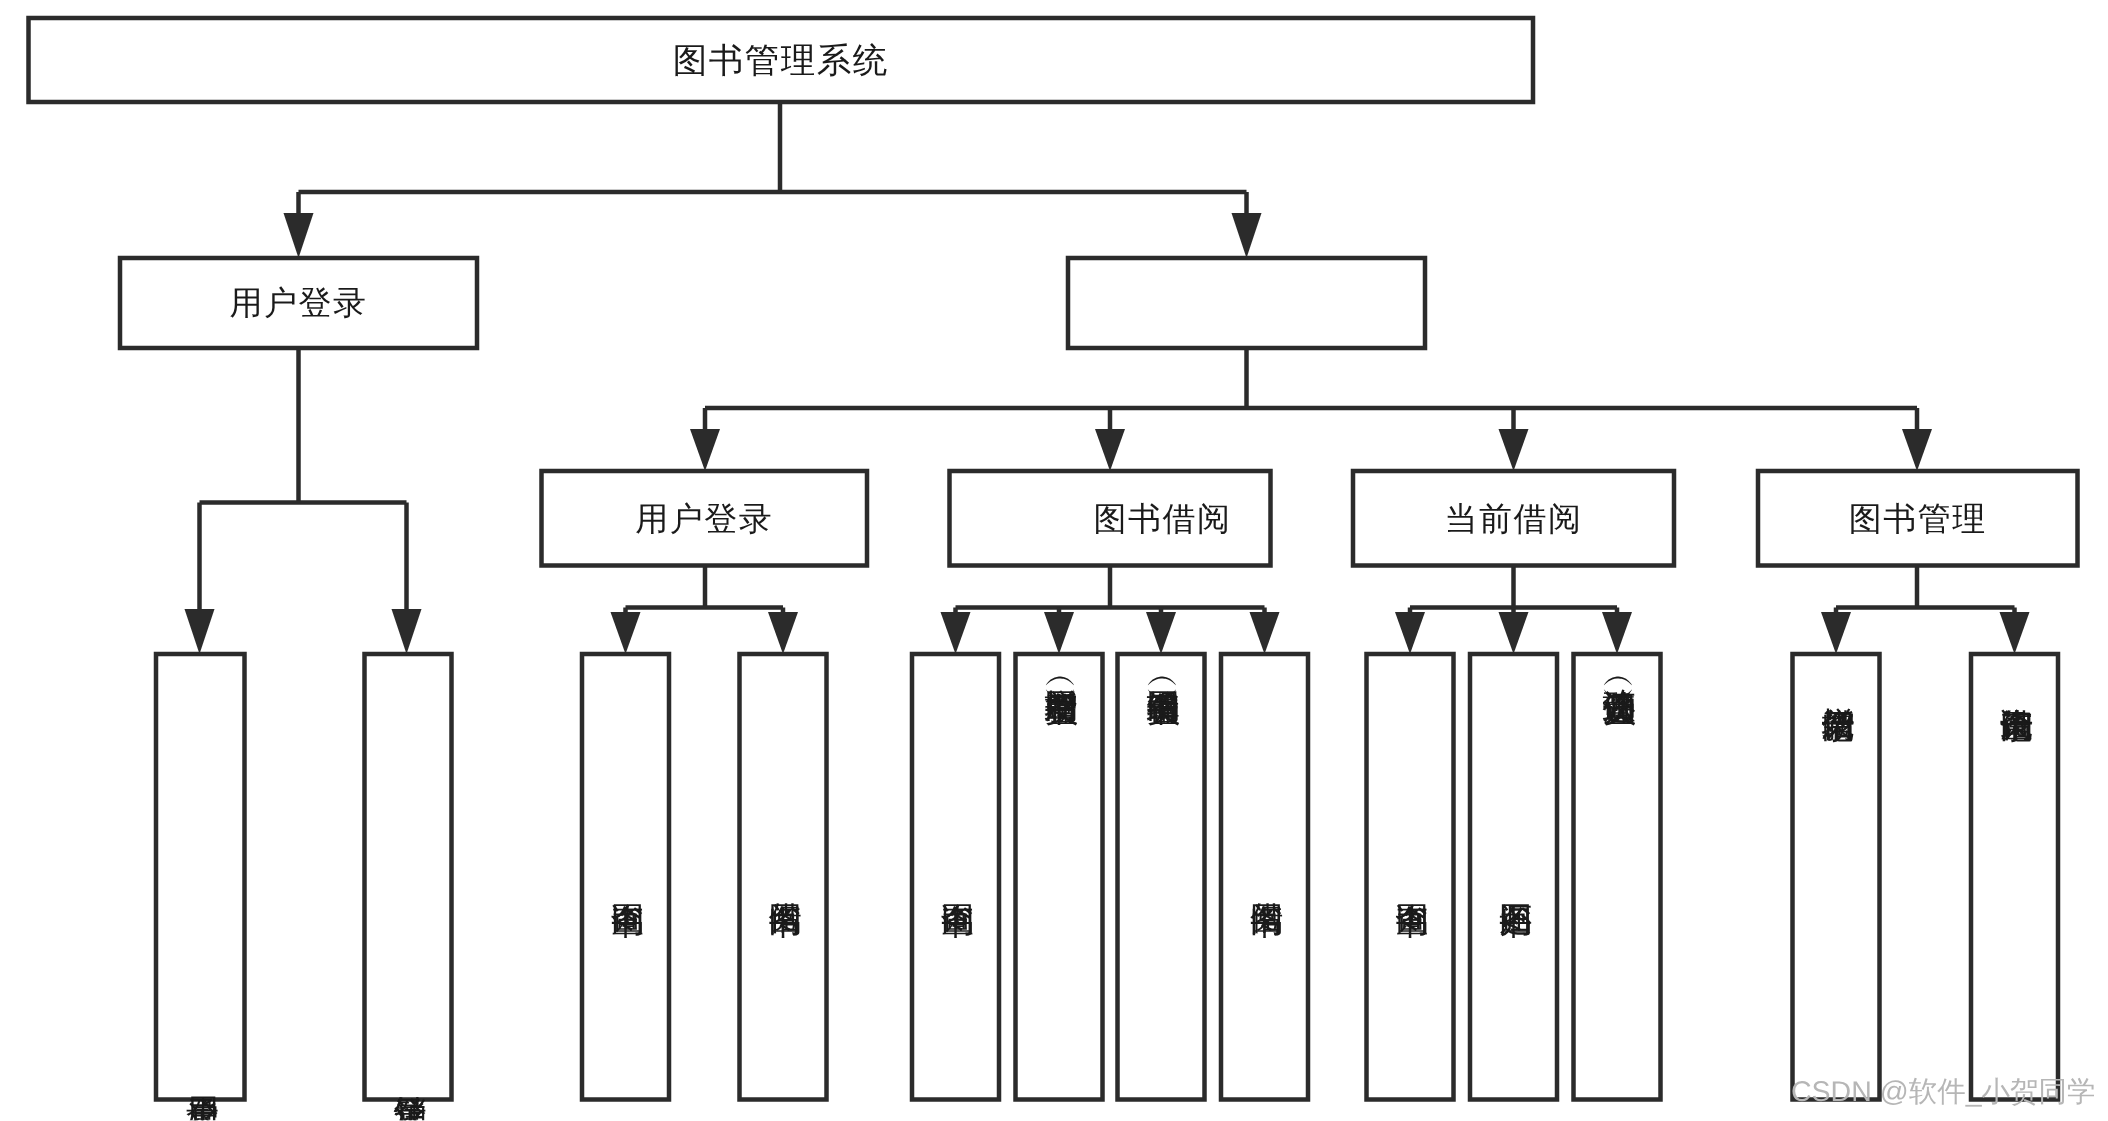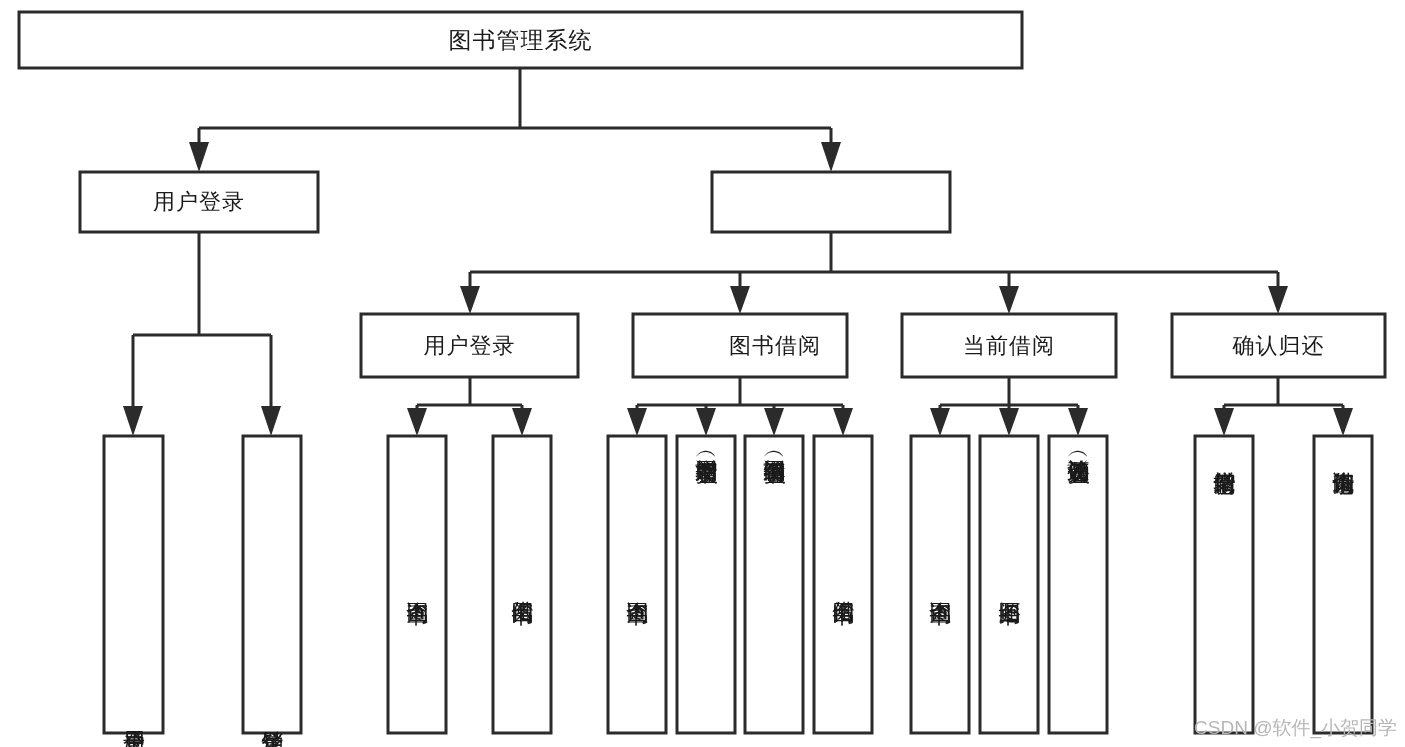--- a/index.html
+++ b/index.html
@@ -207,21 +207,21 @@
   <div class="htext-wrap" style="left:361px; top:314px; width:217px; height:63px;">
     <span class="htext">用户登录</span>
   </div>
   <div class="htext-wrap" style="left:607px; top:314px; width:214px; height:63px;justify-content:flex-end;">
     <span class="htext">图书借阅</span>
   </div>
   <div class="htext-wrap" style="left:902px; top:314px; width:214px; height:63px;border-radius:10px;">
     <span class="htext">当前借阅</span>
   </div>
   <div class="htext-wrap" style="left:1172px; top:314px; width:213px; height:63px;">
-    <span class="htext">确认归还</span>
+    <span class="htext">图书管理</span>
   </div>
 
   <div class="vtext-wrap" style="left:104px; top:436px; width:59px; height:297px; align-items:flex-end; padding-bottom:18px;">
     <span class="vtext">用户登录</span>
   </div>
   <div class="vtext-wrap" style="left:243px; top:436px; width:58px; height:297px; align-items:flex-end; padding-bottom:18px;">
     <span class="vtext">注销登录</span>
   </div>
 
   <div class="vtext-wrap" style="left:388px; top:436px; width:58px; height:297px;">

